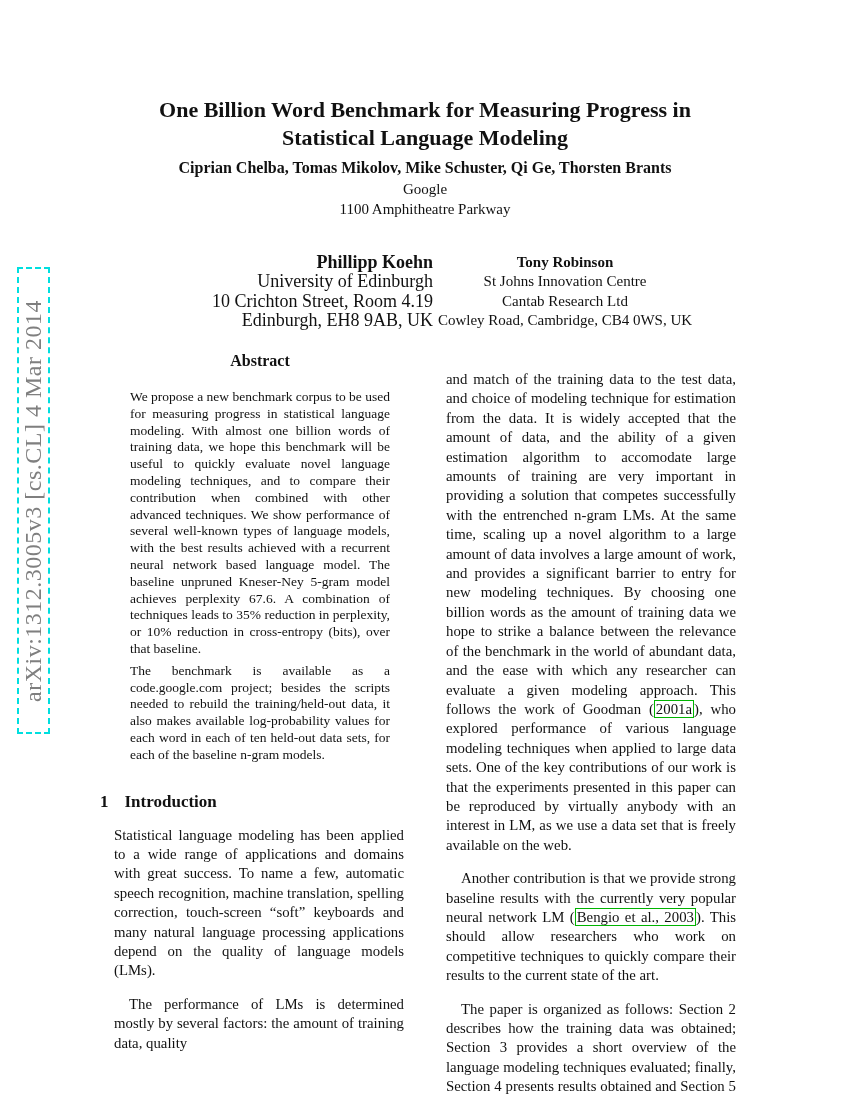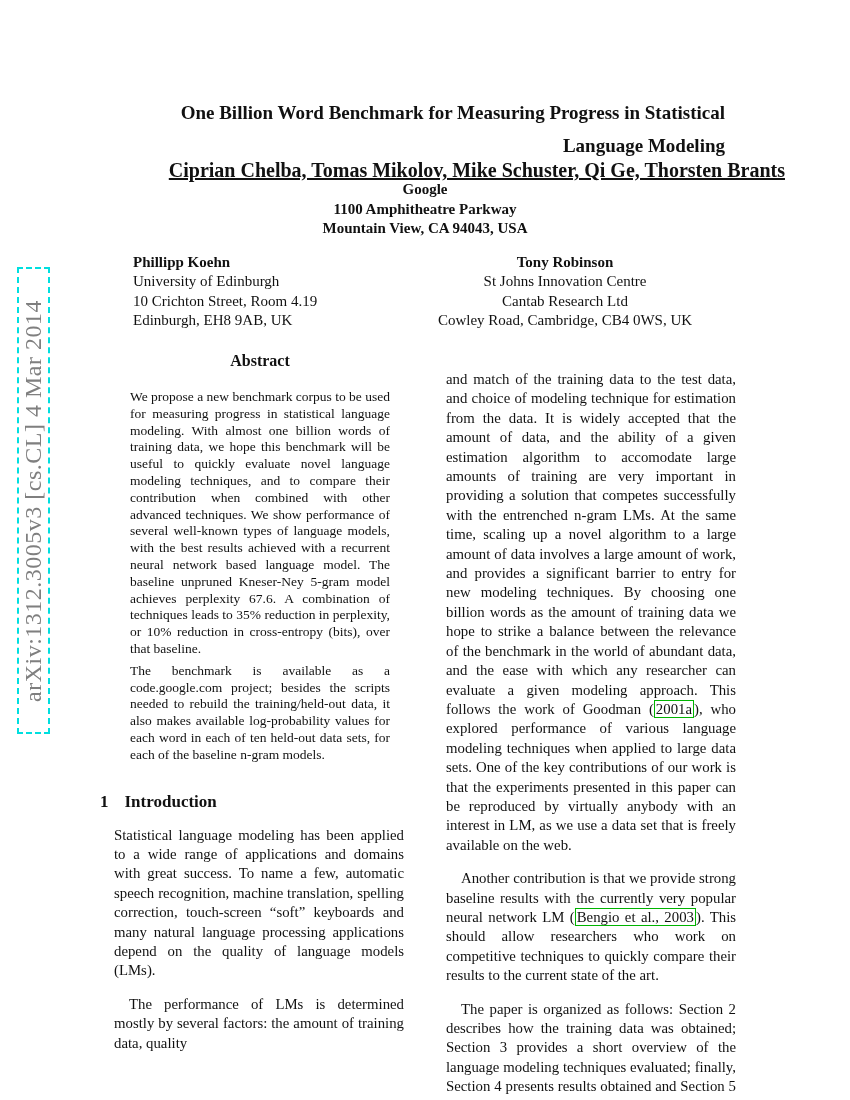--- a/index.html
+++ b/index.html
@@ -31,31 +31,31 @@
     transform:rotate(180deg);
     font-size:24px;
     color:var(--stamp-text);
     white-space:nowrap;
     letter-spacing:0.5px;
   }
 
   
   .title{
     position:absolute;top:96px;left:125px;width:600px;
-    text-align:right;font-weight:bold;font-size:19px;line-height:33px;
+    text-align:center;font-weight:bold;font-size:22px;line-height:28px;
   }
   .authors{
     position:absolute;top:159px;left:65px;width:720px;
-    text-align:right;font-weight:bold;font-size:20px;text-decoration:underline;
+    text-align:center;font-weight:bold;font-size:16px;
   }
   .affil{
     position:absolute;top:180px;left:125px;width:600px;
-    text-align:center;font-size:15px;line-height:19.5px;font-weight:bold;
+    text-align:center;font-size:15px;line-height:19.5px;
   }
-  .contrib-left{position:absolute;top:253px;left:133px;width:300px;text-align:left;font-size:15px;line-height:19.3px;}
+  .contrib-left{position:absolute;top:253px;left:133px;width:300px;text-align:right;font-size:18px;line-height:19.3px;}
   .contrib-right{position:absolute;top:253px;left:415px;width:300px;text-align:center;font-size:15px;line-height:19.3px;}
   .contrib-name{font-weight:bold;}
 
   
   .col-left{position:absolute;top:352px;left:100px;width:318px;}
   .col-right{position:absolute;top:356px;left:432px;width:318px;}
 
   .abstract-block{margin:0 28px 0 30px;}
   .abstract-heading{
     text-align:center;font-weight:bold;font-size:16px;margin:0 0 19px 0;
@@ -94,21 +94,20 @@
   <div class="stamp">
     <span class="stamp-text">arXiv:1312.3005v3  [cs.CL]  4 Mar 2014</span>
   </div>
 
   <div class="title">One Billion Word Benchmark for Measuring Progress in Statistical Language Modeling</div>
   <div class="authors">Ciprian Chelba, Tomas Mikolov, Mike Schuster, Qi Ge, Thorsten Brants</div>
 
   <div class="affil">
     <div>Google</div>
     <div>1100 Amphitheatre Parkway</div>
-    <div>Mountain View, CA 94043, USA</div>
   </div>
 
   <div class="contrib-left">
     <div class="contrib-name">Phillipp Koehn</div>
     <div>University of Edinburgh</div>
     <div>10 Crichton Street, Room 4.19</div>
     <div>Edinburgh, EH8 9AB, UK</div>
   </div>
   <div class="contrib-right">
     <div class="contrib-name">Tony Robinson</div>

